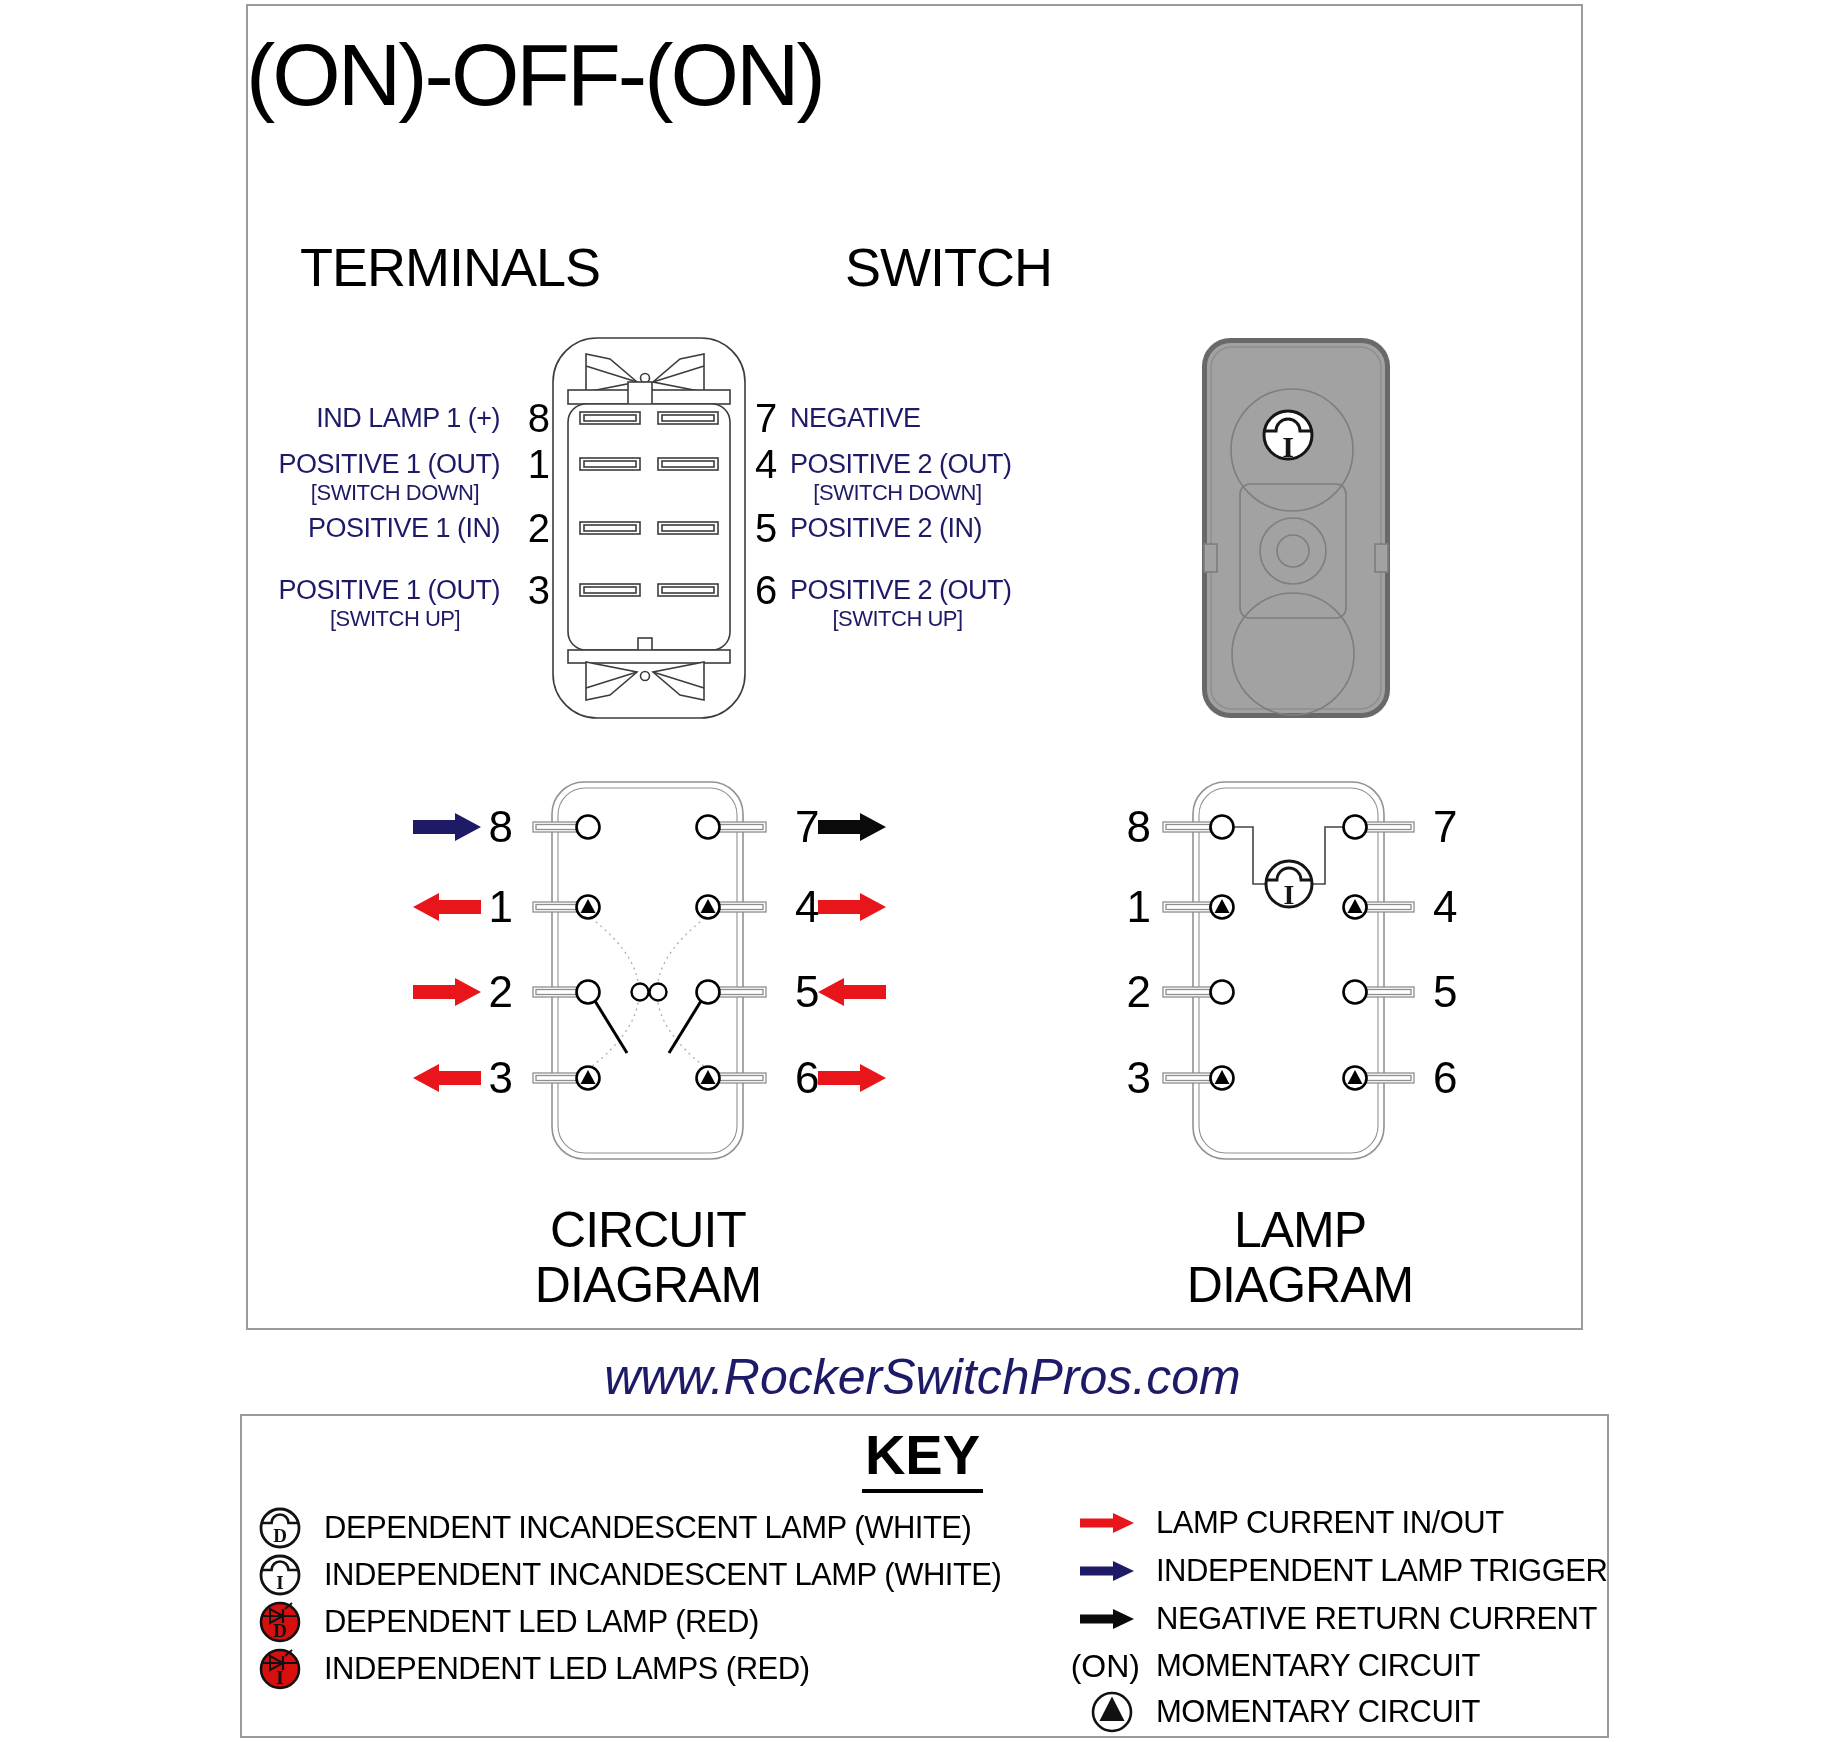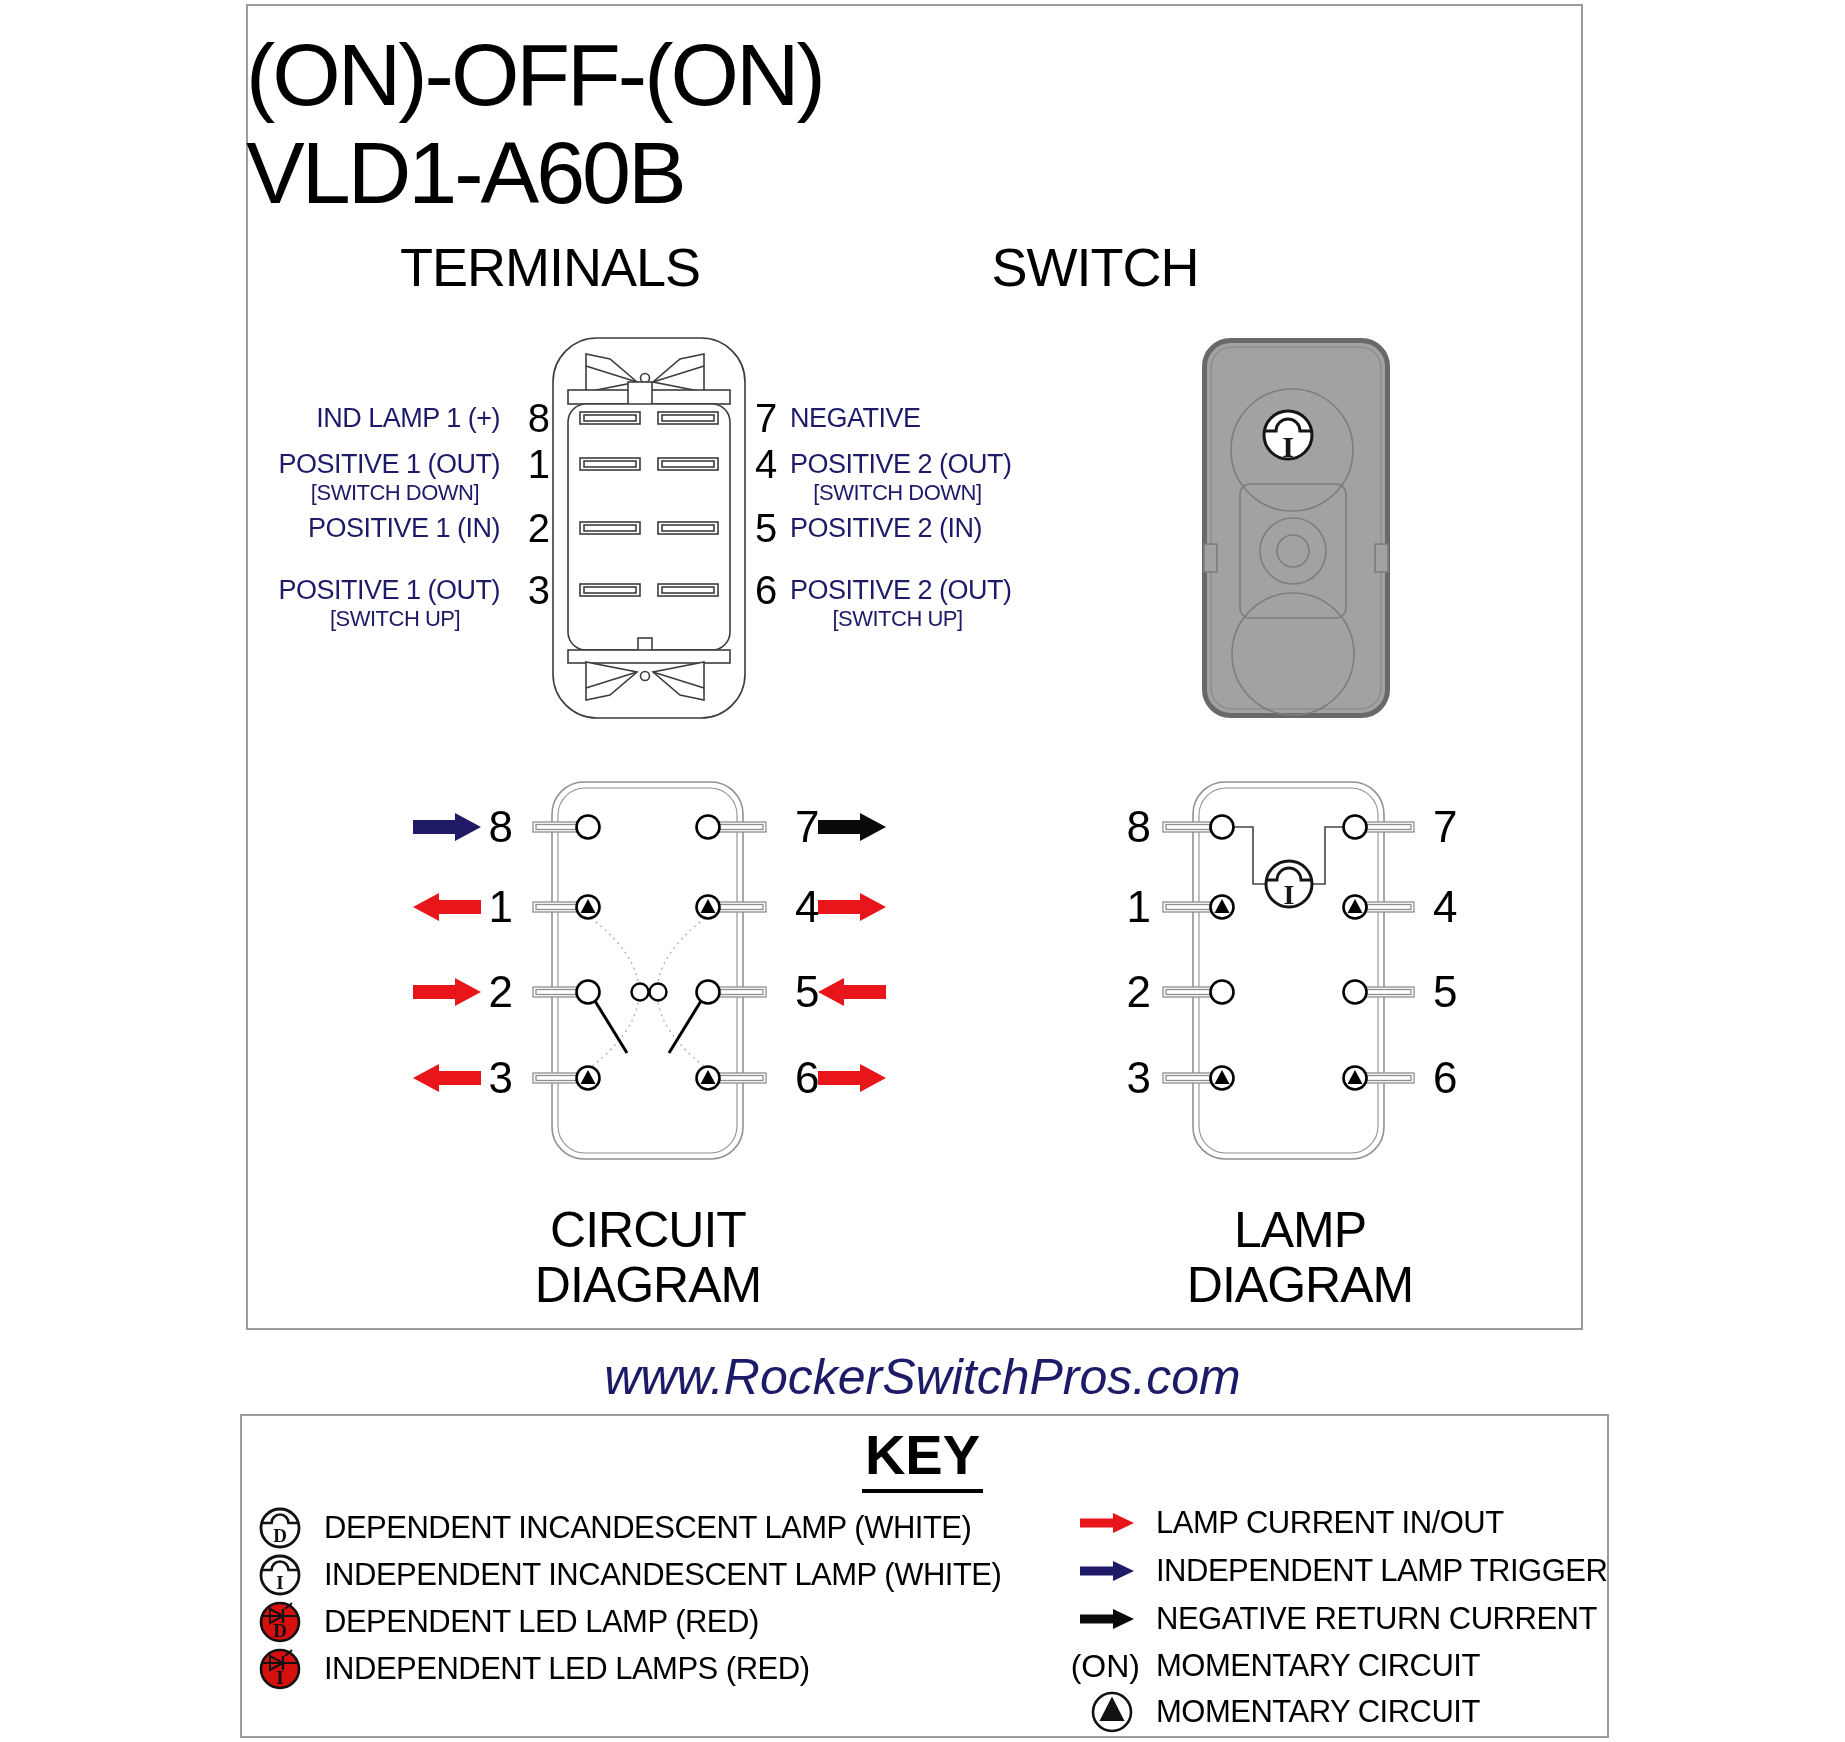--- a/index.html
+++ b/index.html
@@ -3,21 +3,21 @@
 <meta charset="utf-8">
 <style>
   html,body{margin:0;padding:0;background:#fff;}
   body{width:1845px;height:1742px;position:relative;overflow:hidden;
        font-family:"Liberation Sans",sans-serif;color:#000;}
   .abs{position:absolute;}
   #main-box{left:246px;top:4px;width:1333px;height:1322px;border:2px solid #9b9b9b;}
   #key-box{left:240px;top:1414px;width:1365px;height:320px;border:2px solid #9b9b9b;}
   #title{left:246px;top:26px;width:1337px;font-size:88px;
          letter-spacing:-3px;line-height:98px;}
-  .heading{font-size:54px;letter-spacing:-1px;text-align:center;}
+  .heading{font-size:54px;letter-spacing:-1px;}
   #terminals-heading{left:300px;top:236px;width:500px;}
   #lamps-heading{left:845px;top:236px;width:500px;}
   .navy{color:#1d1a68;}
   .t-label{height:32px;line-height:32px;font-size:27px;letter-spacing:-0.5px;white-space:nowrap;}
   .t-sub{height:26px;line-height:26px;font-size:22px;letter-spacing:-0.5px;white-space:nowrap;}
   .t-wrap-l{right:1345px;width:260px;text-align:right;}
   .t-wrap-l .t-sub{text-align:center;padding-left:50px;}
   .t-wrap-r{left:790px;width:260px;text-align:left;}
   .t-wrap-r .t-sub{width:215px;text-align:center;}
   .t-pin{font-size:40px;height:46px;line-height:46px;}
@@ -33,21 +33,20 @@
   .key-on{font-size:32px;width:104px;text-align:right;height:38px;line-height:38px;}
   svg{display:block;}
 </style>
 </head>
 <body>
 
 <div id="main-box" class="abs"></div>
 
 <div id="title" class="abs">
   <div>(ON)-OFF-(ON)</div>
-  <div>VLD1-A60B</div>
 </div>
 
 <div id="terminals-heading" class="abs heading">TERMINALS</div>
 <div id="lamps-heading" class="abs heading">SWITCH</div>
 
 <div class="abs t-wrap-l" style="top:402px">
   <div class="t-label navy">IND LAMP 1 (+)</div>
 </div>
 <div class="abs t-wrap-l" style="top:448px">
   <div class="t-label navy">POSITIVE 1 (OUT)</div>

